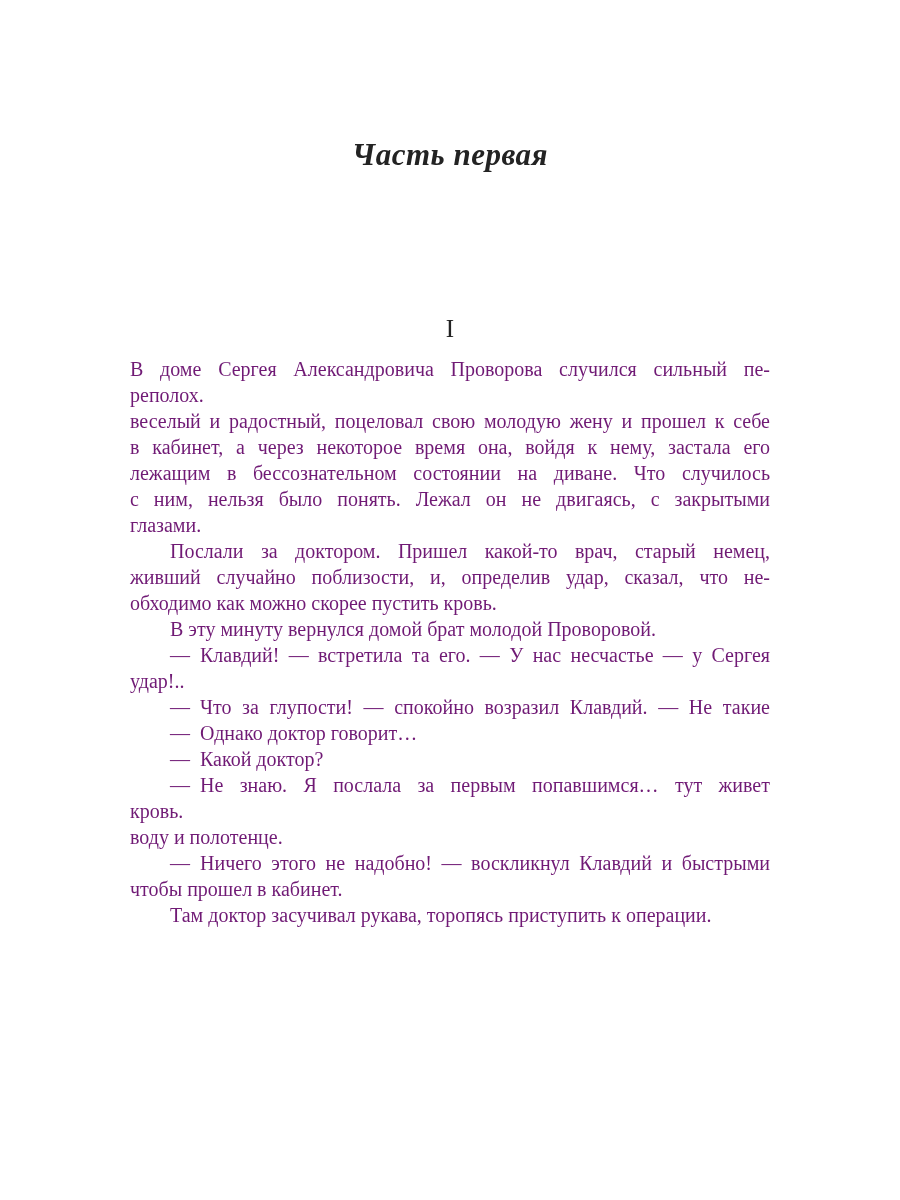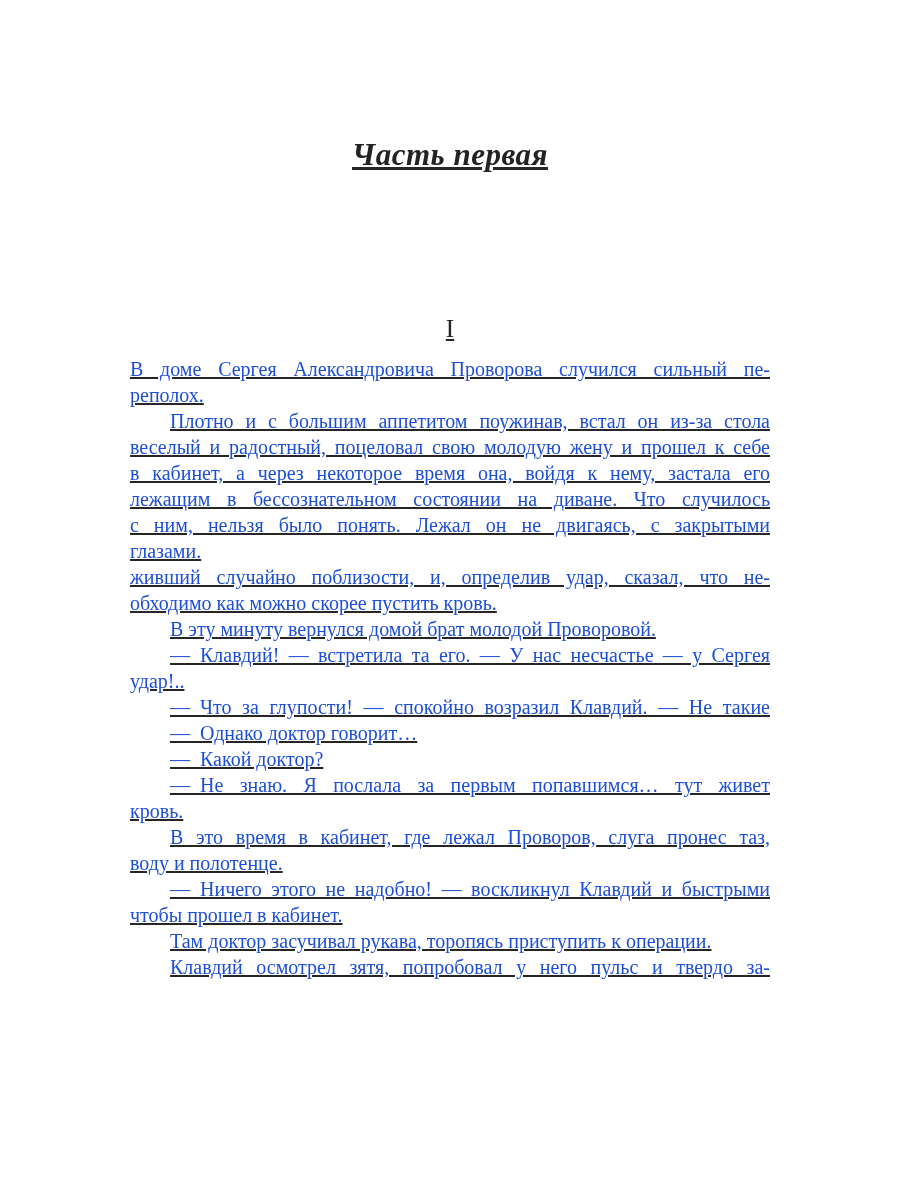--- a/index.html
+++ b/index.html
@@ -8,21 +8,20 @@
     background: #ffffff;
   }
   .page {
     position: relative;
     width: 900px;
     height: 1200px;
     background: #ffffff;
     color: #262626;
     font-family: "Liberation Serif", "DejaVu Serif", serif;
     overflow: hidden;
-    text-decoration: underline;
   }
   .content {
     width: 640px;
     margin: 0 auto;
     padding-top: 136px;
     box-sizing: content-box;
   }
   .book-title {
     text-align: center;
     font-style: italic;
@@ -36,21 +35,21 @@
     margin-top: 139px;
     text-align: center;
     font-size: 25px;
     line-height: 32px;
     color: #232323;
   }
   .body-text {
     margin-top: 11px;
     font-size: 20px;
     line-height: 26px;
-    color: #1d4ed8;
+    color: #701a75;
   }
   .line {
     white-space: nowrap;
     text-align: justify;
     text-align-last: left;
   }
   .line.just {
     text-align-last: justify;
   }
   .line.indent {
@@ -60,37 +59,35 @@
 </head>
 <body>
 
 <div class="page">
   <div class="content">
     <div class="book-title">Часть первая</div>
     <div class="chapter-numeral">I</div>
     <div class="body-text">
         <div class="line just">В доме Сергея Александровича Проворова случился сильный пе-</div>
         <div class="line">реполох.</div>
-        <div class="line indent just">Плотно и с большим аппетитом поужинав, встал он из-за стола</div>
         <div class="line just">веселый и радостный, поцеловал свою молодую жену и прошел к себе</div>
         <div class="line just">в кабинет, а через некоторое время она, войдя к нему, застала его</div>
         <div class="line just">лежащим в бессознательном состоянии на диване. Что случилось</div>
         <div class="line just">с ним, нельзя было понять. Лежал он не двигаясь, с закрытыми</div>
         <div class="line">глазами.</div>
+        <div class="line indent just">Послали за доктором. Пришел какой-то врач, старый немец,</div>
         <div class="line just">живший случайно поблизости, и, определив удар, сказал, что не-</div>
         <div class="line">обходимо как можно скорее пустить кровь.</div>
         <div class="line indent">В эту минуту вернулся домой брат молодой Проворовой.</div>
         <div class="line indent just">— Клавдий! — встретила та его. — У нас несчастье — у Сергея</div>
         <div class="line">удар!..</div>
         <div class="line indent just">— Что за глупости! — спокойно возразил Клавдий. — Не такие</div>
         <div class="line indent">— Однако доктор говорит…</div>
         <div class="line indent">— Какой доктор?</div>
         <div class="line indent just">— Не знаю. Я послала за первым попавшимся… тут живет</div>
         <div class="line">кровь.</div>
-        <div class="line indent just">В это время в кабинет, где лежал Проворов, слуга пронес таз,</div>
         <div class="line">воду и полотенце.</div>
         <div class="line indent just">— Ничего этого не надобно! — воскликнул Клавдий и быстрыми</div>
         <div class="line">чтобы прошел в кабинет.</div>
         <div class="line indent">Там доктор засучивал рукава, торопясь приступить к операции.</div>
-        <div class="line indent just">Клавдий осмотрел зятя, попробовал у него пульс и твердо за-</div>
       </div>
   </div>
 </div>
 
 </body></html>

